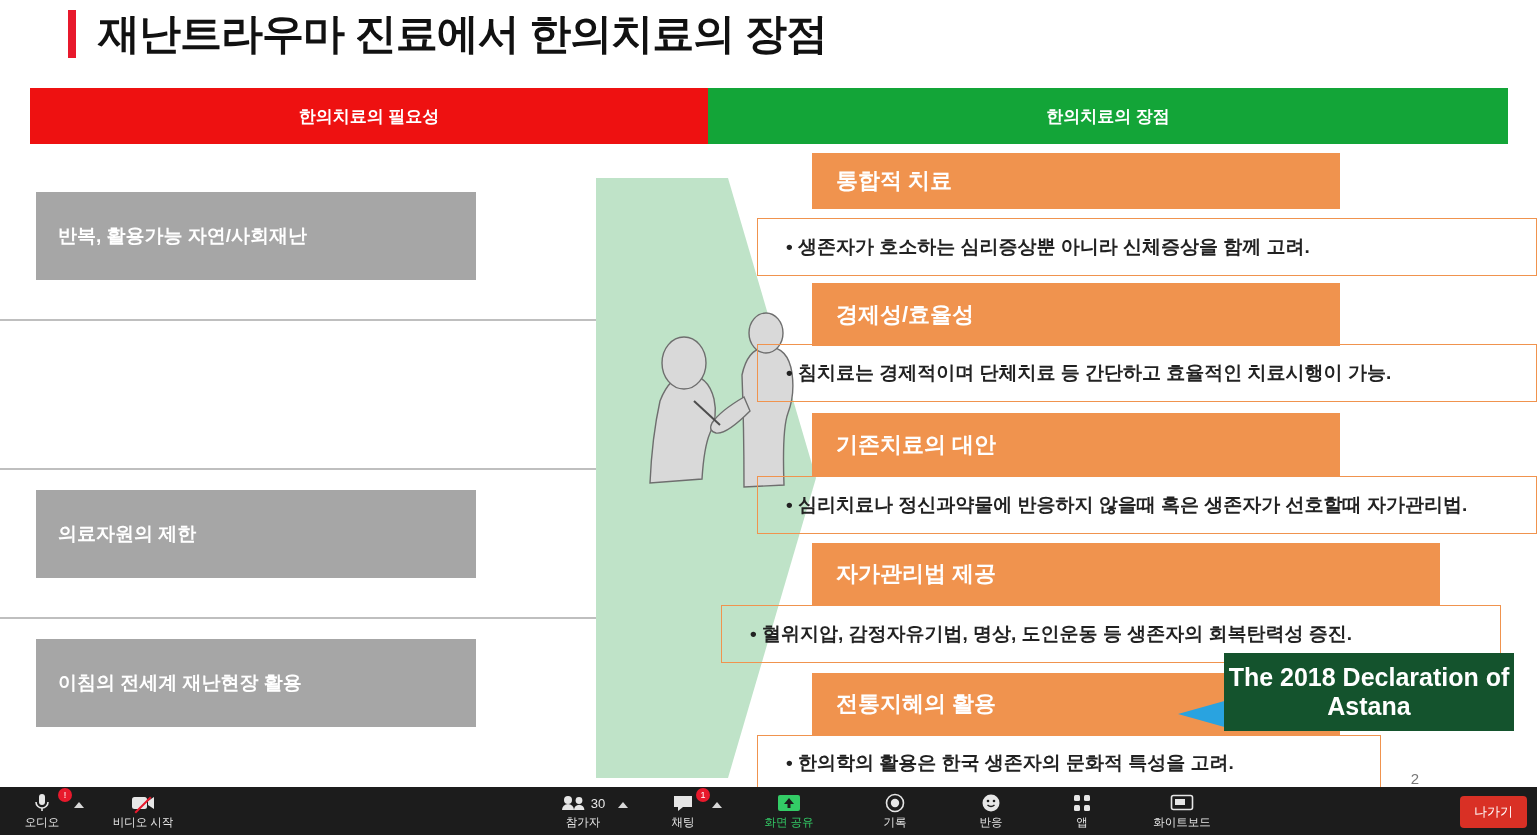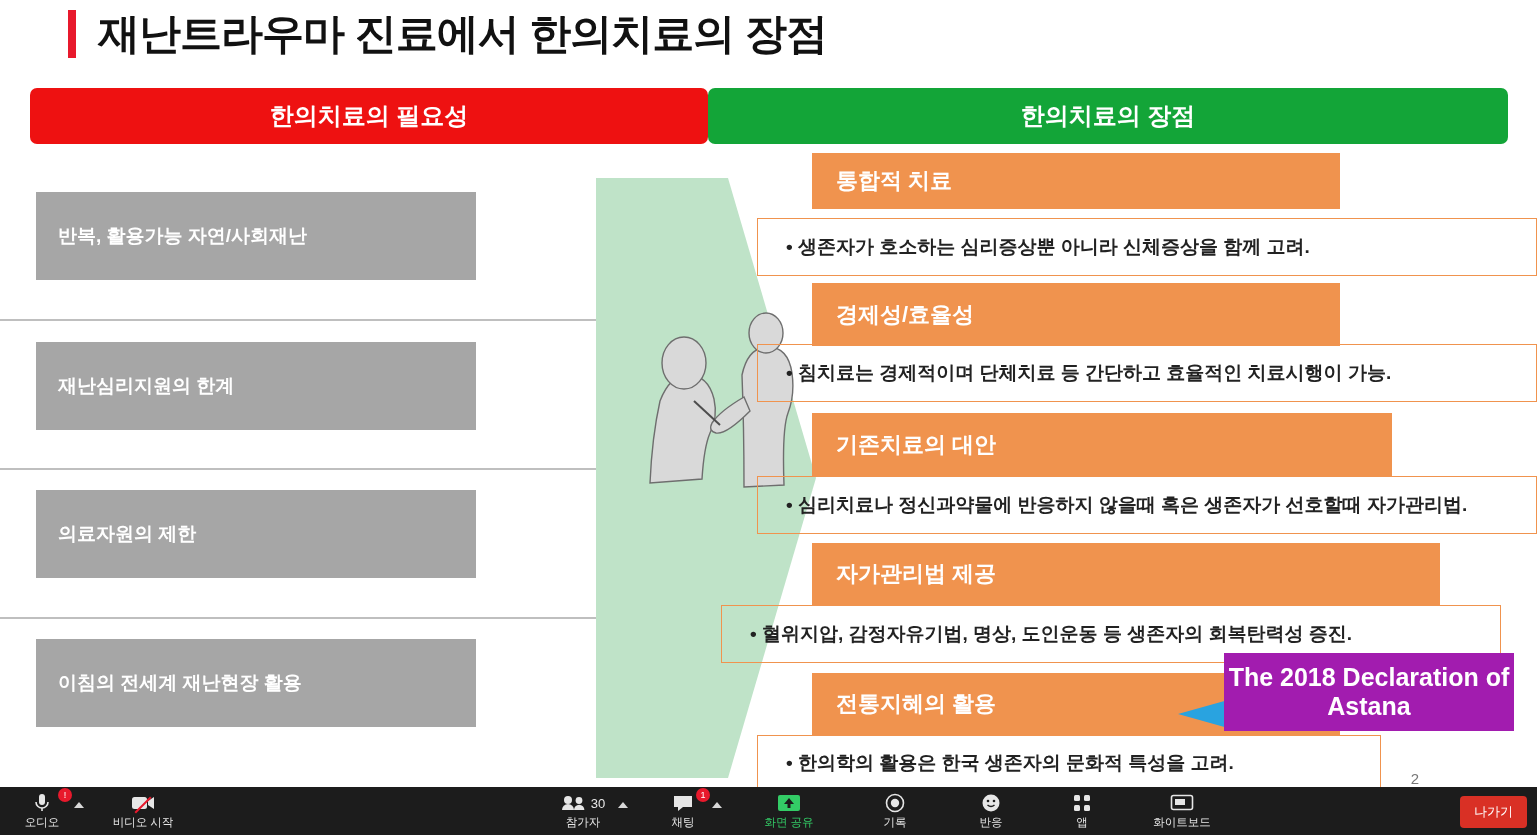--- a/index.html
+++ b/index.html
@@ -11,21 +11,21 @@
   }
   .screen { position: relative; width: 1537px; height: 835px; background: #fff; }
 
   
   .slide { position: absolute; left: 0; top: 0; width: 1537px; height: 787px; background: #fff; overflow: hidden; }
 
   .title-row { position: absolute; left: 0; top: 0; width: 100%; height: 68px; display: flex; align-items: center; }
   .title-bar { width: 8px; height: 48px; background: #e8192c; margin-left: 68px; }
   .slide-title { margin-left: 22px; font-size: 42px; font-weight: bold; color: #111; letter-spacing: -1px; white-space: nowrap; }
 
-  .banner { position: absolute; top: 88px; height: 56px; display: flex; align-items: center; justify-content: center; color: #fff; font-size: 24px; font-weight: bold; border-radius: 7px; }
+  .banner { position: absolute; top: 88px; height: 56px; display: flex; align-items: center; justify-content: center; color: #fff; font-size: 17px; font-weight: bold; }
   .banner-left { left: 30px; width: 678px; background: #ee1111; }
   .banner-right { left: 708px; width: 800px; background: #13a538; }
 
   
   .lbox { position: absolute; left: 36px; width: 440px; height: 88px; background: #a6a6a6; color: #fff; font-size: 19px; font-weight: bold; display: flex; align-items: center; padding-left: 22px; }
   .lbox.b1 { top: 192px; }
   .lbox.b2 { top: 342px; }
   .lbox.b3 { top: 490px; }
   .lbox.b4 { top: 639px; }
 
@@ -47,29 +47,29 @@
 
   
   .rgroup { position: absolute; }
   .rhead { position: absolute; background: #f0934e; color: #ffffff; font-size: 22px; font-weight: bold; display: flex; align-items: center; padding-left: 24px; }
   .rbody { position: absolute; border: 1px solid #f0934e; color: #222; font-size: 19px; font-weight: bold; display: flex; align-items: center; padding-left: 28px; }
 
   .g1 .rhead { left: 812px; top: 153px; width: 528px; height: 56px; }
   .g1 .rbody { left: 757px; top: 218px; width: 780px; height: 58px; }
   .g2 .rhead { left: 812px; top: 283px; width: 528px; height: 63px; }
   .g2 .rbody { left: 757px; top: 344px; width: 780px; height: 58px; }
-  .g3 .rhead { left: 812px; top: 413px; width: 580px; height: 63px; }
+  .g3 .rhead { left: 812px; top: 413px; width: 528px; height: 63px; }
   .g3 .rbody { left: 757px; top: 476px; width: 780px; height: 58px; }
   .g4 .rhead { left: 812px; top: 543px; width: 628px; height: 62px; }
   .g4 .rbody { left: 721px; top: 605px; width: 780px; height: 58px; }
   .g5 .rhead { left: 812px; top: 673px; width: 528px; height: 62px; }
   .g5 .rbody { left: 757px; top: 735px; width: 624px; height: 56px; }
 
   
-  .callout { position: absolute; left: 1224px; top: 653px; width: 290px; height: 78px; background: #a21caf; color: #fff; font-size: 25px; font-weight: bold; display: flex; align-items: center; justify-content: center; text-align: center; line-height: 1.15; }
+  .callout { position: absolute; left: 1224px; top: 653px; width: 290px; height: 78px; background: #14532d; color: #fff; font-size: 25px; font-weight: bold; display: flex; align-items: center; justify-content: center; text-align: center; line-height: 1.15; }
   .callout-tail { position: absolute; left: 1178px; top: 700px; width: 0; height: 0; border-top: 14px solid transparent; border-bottom: 14px solid transparent; border-right: 50px solid #29a3e0; }
 
   .page-num { position: absolute; right: 118px; top: 770px; font-size: 15px; color: #777; }
 
   
   .toolbar { position: absolute; left: 0; top: 787px; width: 1537px; height: 48px; background: #1c1c1c; display: flex; align-items: center; }
   .tb-item { position: relative; display: flex; flex-direction: column; align-items: center; justify-content: center; color: #e6e6e6; height: 48px; cursor: default; }
   .tb-label { font-size: 11.5px; margin-top: 1px; white-space: nowrap; }
   .tb-ico { height: 22px; display: flex; align-items: center; justify-content: center; }
   .caret { width: 0; height: 0; border-left: 5px solid transparent; border-right: 5px solid transparent; border-bottom: 6px solid #d8d8d8; margin-bottom: 12px; }
@@ -94,21 +94,20 @@
     <div class="banner banner-right">한의치료의 장점</div>
 
     <div class="lframe lf1"></div>
     <div class="lframe lf2"></div>
     <div class="lframe lf3"></div>
     <div class="lframe lf4"></div>
     <div class="lframe lf5"></div>
     <div class="lframe lf6"></div>
 
     <div class="lbox b1">반복, 활용가능 자연/사회재난</div>
-    <div class="lbox b2">재난심리지원의 한계</div>
     <div class="lbox b3">의료자원의 제한</div>
     <div class="lbox b4">이침의 전세계 재난현장 활용</div>
 
     <div class="arrow"></div>
 
     <div class="figure">
       <svg class="fig-svg" viewBox="0 0 196 200">
         <g fill="#d9d9d9" stroke="#6e6e6e" stroke-width="1.4">
           <path d="M36 96 q10 -26 28 -26 q20 0 26 24 q4 18 -4 34 q-6 14 -8 46 l-52 4 q2 -46 10 -82 z"></path>
           <ellipse cx="60" cy="58" rx="22" ry="26"></ellipse>

